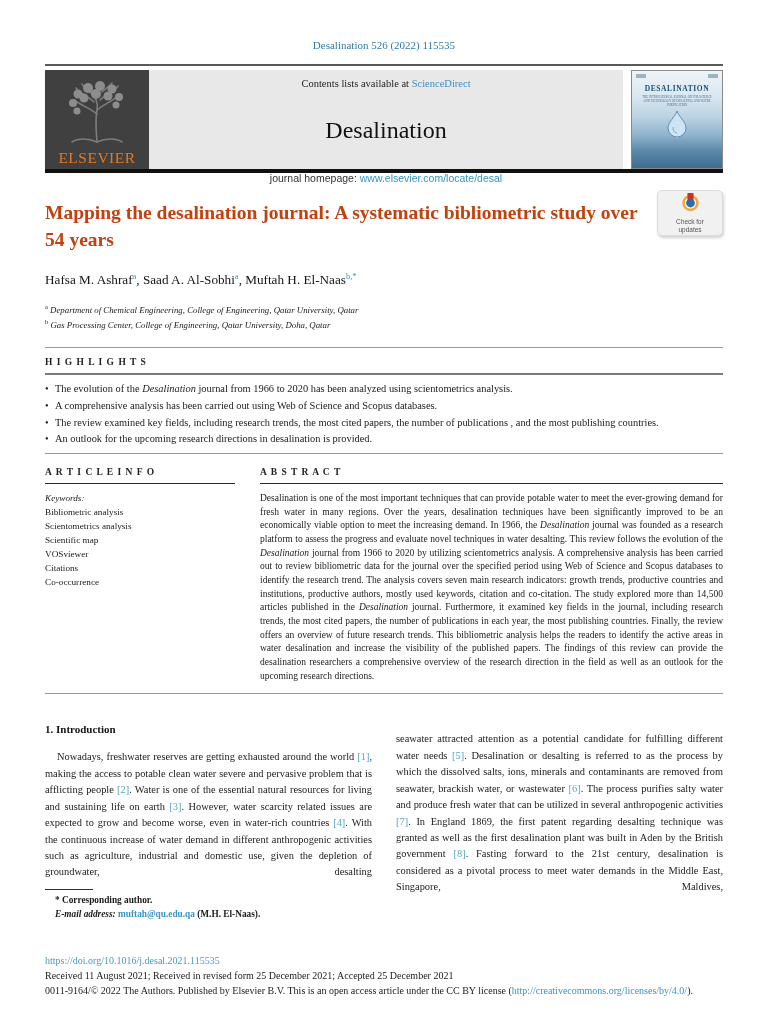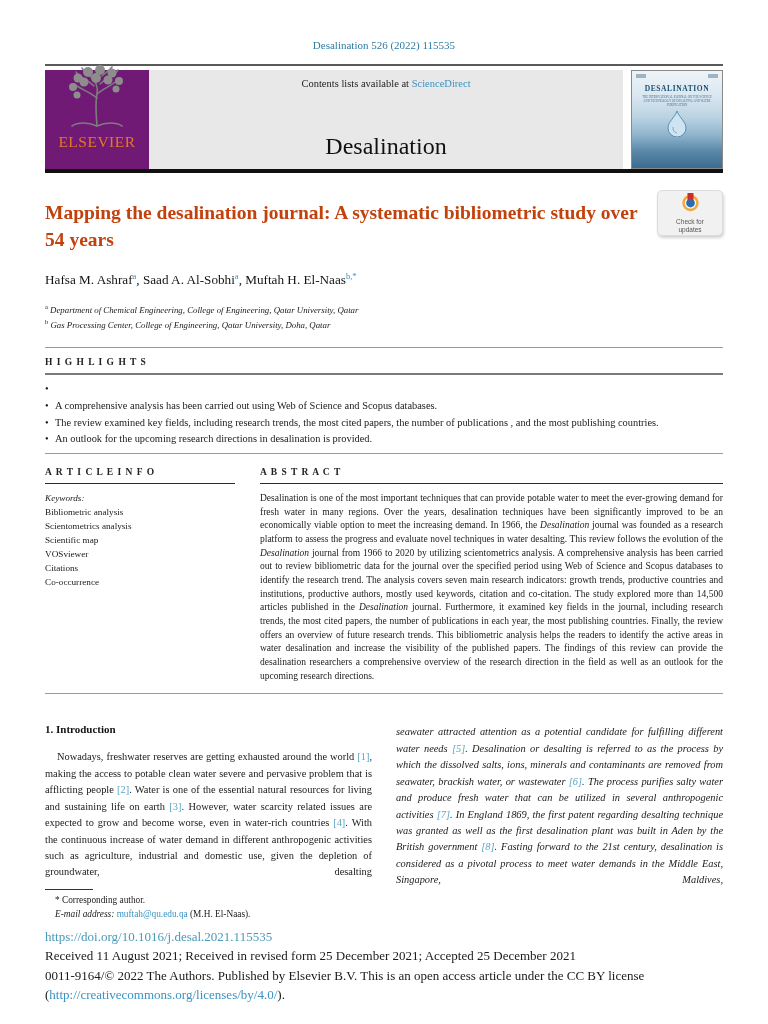--- a/index.html
+++ b/index.html
@@ -13,21 +13,21 @@
 
   
   .rule-top    { border-top:2px solid #5a5a5a; margin-top:13px; }
   .rule-thick  { border-top:4px solid #101010; }
   .rule-thin   { border-top:1px solid #9a9a9a; }
   .rule-med    { border-top:2px solid #7a7a7a; }
   .rule-dark   { border-top:1.5px solid #2a2a2a; }
 
   
   .header-band { display:flex; align-items:stretch; height:99px; margin-top:4px; }
-  .logo-col { width:104px; background:#701a75; display:flex; flex-direction:column; align-items:center; justify-content:flex-end; padding-bottom:18px; }
+  .logo-col { width:104px; background:#404040; display:flex; flex-direction:column; align-items:center; justify-content:flex-end; padding-bottom:2px; }
   .logo-col svg { display:block; }
   .elsevier-word { font-family:"Liberation Serif", serif; font-size:15.5px; letter-spacing:.5px; color:#e87722; font-weight:400; margin-top:1px; }
   .band-center { flex:1; background:#e8e8e8; display:flex; flex-direction:column; justify-content:space-between; text-align:center; padding:8px 4px 9px 4px;gap:28px; }
   .contents-line { font-size:10.5px; color:#222; }
   .band-journal-title { font-size:24px; color:#111; }
   .homepage-line { font-family:"Liberation Sans", sans-serif; font-size:10.5px; color:#333; }
   .tlink { color:#3a93c3; text-decoration:none; }
   .cover-col { width:100px; background:#fff; display:flex; justify-content:flex-end; }
   .cover { width:92px; height:99px; border:1px solid #8a8a8a; position:relative; overflow:hidden;
            background:linear-gradient(180deg,#eef4f8 0%,#d9e7f0 26%,#bad2e2 48%,#8fb4cd 66%,#5c89a9 82%,#3c6c90 100%); }
@@ -65,31 +65,31 @@
   .keywords { margin-top:8px; font-size:9.2px; line-height:1.52; color:#1a1a1a; }
   .keywords .kw-label { font-style:italic; }
   .abstract-text { margin-top:8px; font-size:9.5px; line-height:1.44; text-align:justify; color:#1a1a1a; }
   .rule-after-abs { margin-top:10px; }
 
   
   .intro-row { display:flex; justify-content:space-between; margin-top:29px; }
   .col { width:327px; }
   .intro-head { font-size:11px; font-weight:bold; color:#141414; }
   .body-par { margin-top:14px; font-size:10.4px; line-height:1.58; text-align:justify; text-align-last:justify; color:#1a1a1a; }
-  .col-right .body-par { margin-top:1px;font-style:italic; }
+  .col-right .body-par { margin-top:8px; }
   .body-par.indent { text-indent:12px; }
   .cite { color:#5aa7c7; cursor:pointer; }
   i { font-style:italic; }
 
   
   .footnote-rule { width:48px; border-top:1px solid #333; margin-top:8px; }
   .footnote { margin-top:4px; font-size:9.3px; line-height:1.5; color:#1a1a1a; }
   .footnote .email-label { font-style:italic; }
-  .footnote .fn-indent { padding-left:10px; }
-  .footer-block { margin-top:5px; font-size:13px; line-height:1.5; color:#1a1a1a; }
+  .footnote .fn-indent { padding-left:10px;font-weight:bold; }
+  .footer-block { margin-top:31px; font-size:10px; line-height:1.5; color:#1a1a1a; }
   .doi-line { color:#4a9ab8; }
 </style>
 </head>
 <body>
 
 <div class="page">
 
   <div class="journal-ref">Desalination 526 (2022) 115535</div>
 
   <div class="content">
@@ -124,20 +124,21 @@
                 <circle cx="13" cy="31" r="3.5"></circle>
             </g>
           </svg>
         </span>
         <div class="elsevier-word">ELSEVIER</div>
       </div>
 
       <div class="band-center">
         <div class="contents-line"><span>Contents lists available at </span><span class="tlink">ScienceDirect</span></div>
         <div class="band-journal-title">Desalination</div>
+        <div class="homepage-line"><span>journal homepage: </span><span class="tlink">www.elsevier.com/locate/desal</span></div>
       </div>
 
       <div class="cover-col">
         <div class="cover">
           <div class="cover-topmarks">
               <span></span>
               <span></span>
             </div>
           <div class="cover-title">DESALINATION</div>
           <div class="cover-subtitle">THE INTERNATIONAL JOURNAL ON THE SCIENCE AND TECHNOLOGY OF DESALTING AND WATER PURIFICATION</div>
@@ -164,20 +165,21 @@
       <div><sup>b</sup><span> Gas Processing Center, College of Engineering, Qatar University, Doha, Qatar</span></div>
     </div>
 
     <div class="rule-thin rule-above-hl"></div>
     <div class="section-head hl-head">H I G H L I G H T S</div>
     <div class="rule-med hl-rule"></div>
 
     <div class="hl-list">
       <div class="hl-item">
           <span class="bullet">•</span>
+          <span>The evolution of the <i>Desalination</i> journal from 1966 to 2020 has been analyzed using scientometrics analysis.</span>
         </div>
       <div class="hl-item">
           <span class="bullet">•</span>
           <span>A comprehensive analysis has been carried out using Web of Science and Scopus databases.</span>
         </div>
       <div class="hl-item">
           <span class="bullet">•</span>
           <span>The review examined key fields, including research trends, the most cited papers, the number of publications , and the most publishing countries.</span>
         </div>
       <div class="hl-item">

